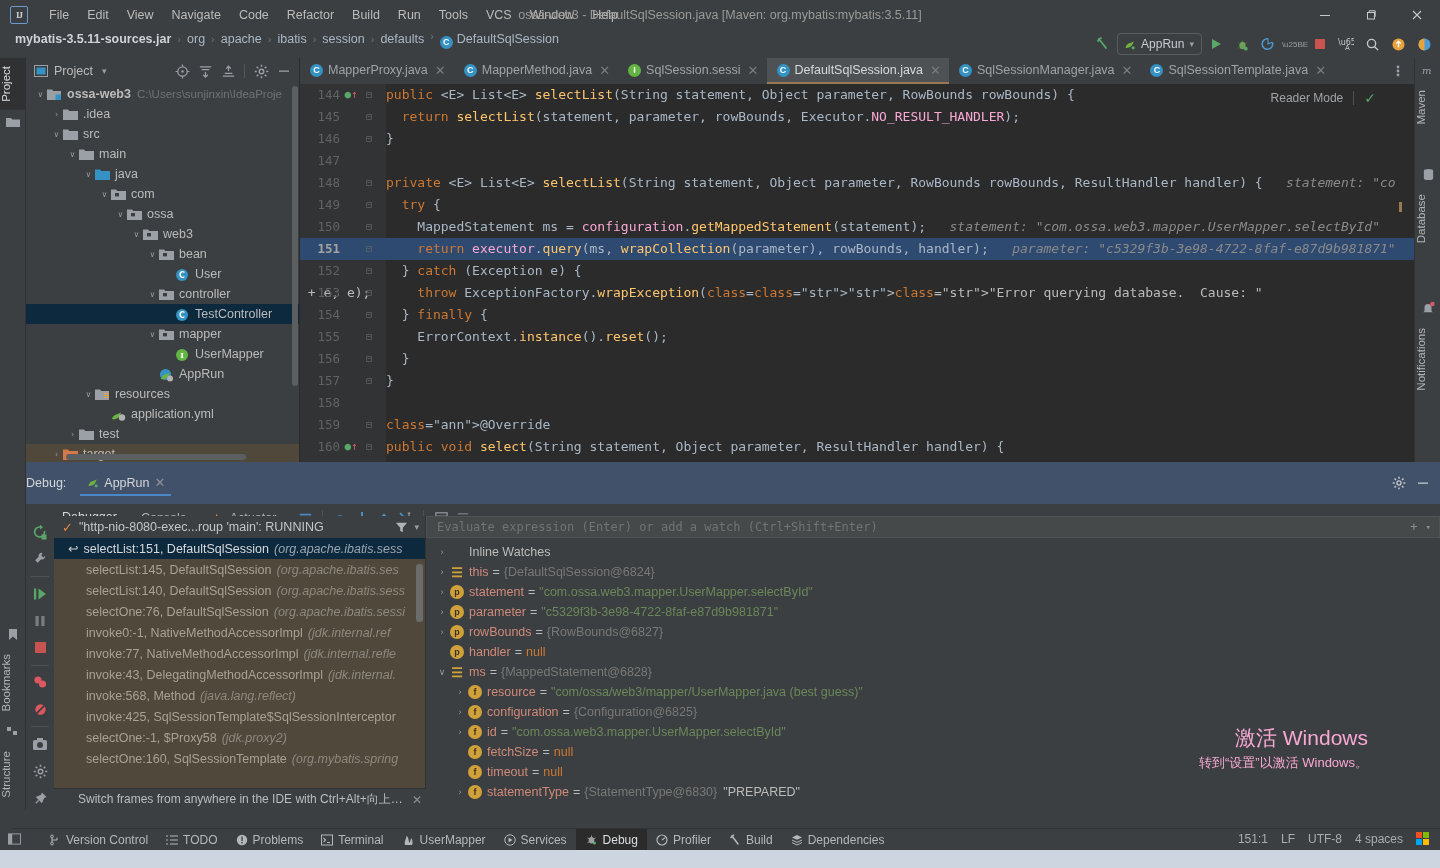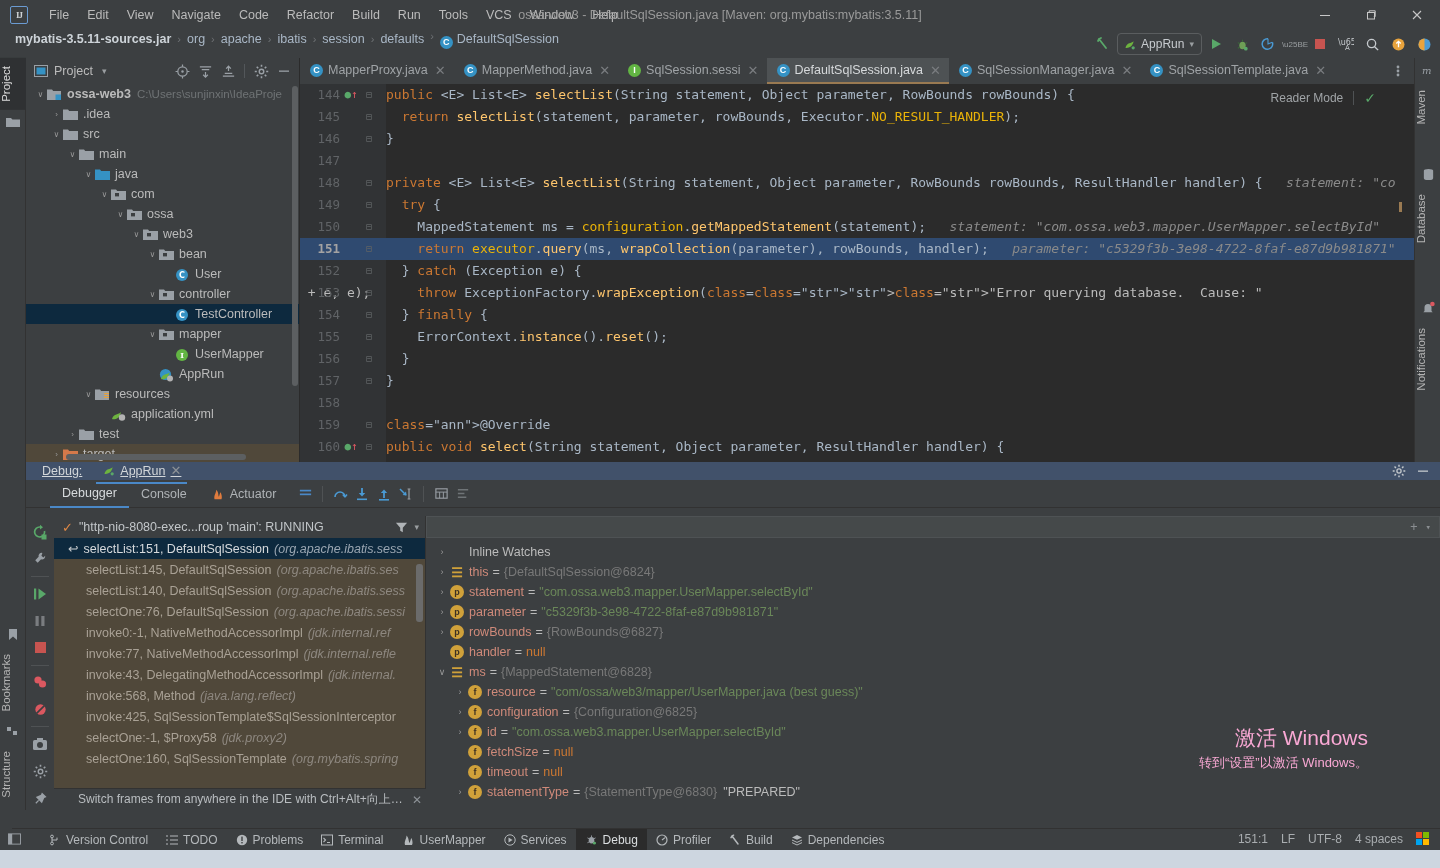--- a/index.html
+++ b/index.html
@@ -163,21 +163,21 @@
   .cl.hl { background: #2f4a70; }
   .lnum {
     position: absolute; left: 0; width: 40px; text-align: right; color: #606366;
     font-family: "DejaVu Sans Mono", monospace; font-size: 12.5px;
   }
   .lnum.cur { color: #a4a3a3; font-weight: bold; }
   .gmark { position: absolute; left: 44px; width: 14px; text-align:center; font-size:11px; }
   .fold { position: absolute; left: 62px; width: 14px; text-align:center; color:#5f6365; font-size: 10px; }
   .ctext { position: absolute; left: 86px; }
   
-  .kw { color: #cc7832; } .fld { color: #eab308; } .mth { color: #ffc66d; } .plain { color: #a9b7c6; }
+  .kw { color: #cc7832; } .fld { color: #f9a8d4; } .mth { color: #ffc66d; } .plain { color: #a9b7c6; }
   .si { color: #8a8a8a; font-style: italic; }
   .readermode {
     position: absolute; right: 38px; top: 6px; color: #a0a4a7; font-size: 12px;
     display: flex; align-items: center; gap: 10px;
   }
   .ed-scroll {
     position: absolute; right: 12px; top: 0; width: 12px; height: 378px; background: transparent;
   }
 
   
@@ -185,22 +185,22 @@
     position: absolute; right: 0; top: 58px; width: 26px; height: 404px;
     background: #3c3f41; border-left: 1px solid #323232;
   }
 
   
   .debugpanel {
     position: absolute; left: 26px; top: 462px; width: 1414px; height: 348px;
     background: #3c3f41;
   }
   .dbg-titlebar {
-    height: 18px; background: #41516a; display: flex; align-items: center;
-    padding-left: 16px; font-size: 12.5px; color: #d2d6d9; text-decoration: underline;
+    height: 42px; background: #41516a; display: flex; align-items: center;
+    font-size: 12.5px; color: #d2d6d9;
   }
   .dbg-run-tab {
     margin-left: 14px; display: flex; align-items: center; gap: 5px;
     border-bottom: 2px solid #4a88c7; padding: 3px 6px 2px 6px; height: 26px;
   }
   .dbg-title-right { margin-left: auto; display: flex; align-items: center; padding-right: 6px; gap: 2px; }
   .dbg-tabbar {
     height: 28px; background: #3c3f41; display: flex; align-items: center;
     padding-left: 24px; gap: 0px; border-bottom: 1px solid #323232;
   }
@@ -992,20 +992,21 @@
           </div>
         </div>
     </div>
     <div class="hint-bar">
       <span style="flex:1">Switch frames from anywhere in the IDE with Ctrl+Alt+向上…</span>
       <span style="color:#8d9297;font-size:12px">✕</span>
     </div>
 
     <div class="varspanel">
       <div class="eval-bar">
+        <span>Evaluate expression (Enter) or add a watch (Ctrl+Shift+Enter)</span>
         <span class="eval-right">
           <span>+</span>
           <span style="font-size:9px">▾</span>
         </span>
       </div>
       <div class="vars-list" id="vars-host">
           <div class="vrow" style="padding-left: 8px;">
             <span class="vtri">›</span>
             <span class="vic"></span>
             <span class="vplain">Inline Watches</span>

